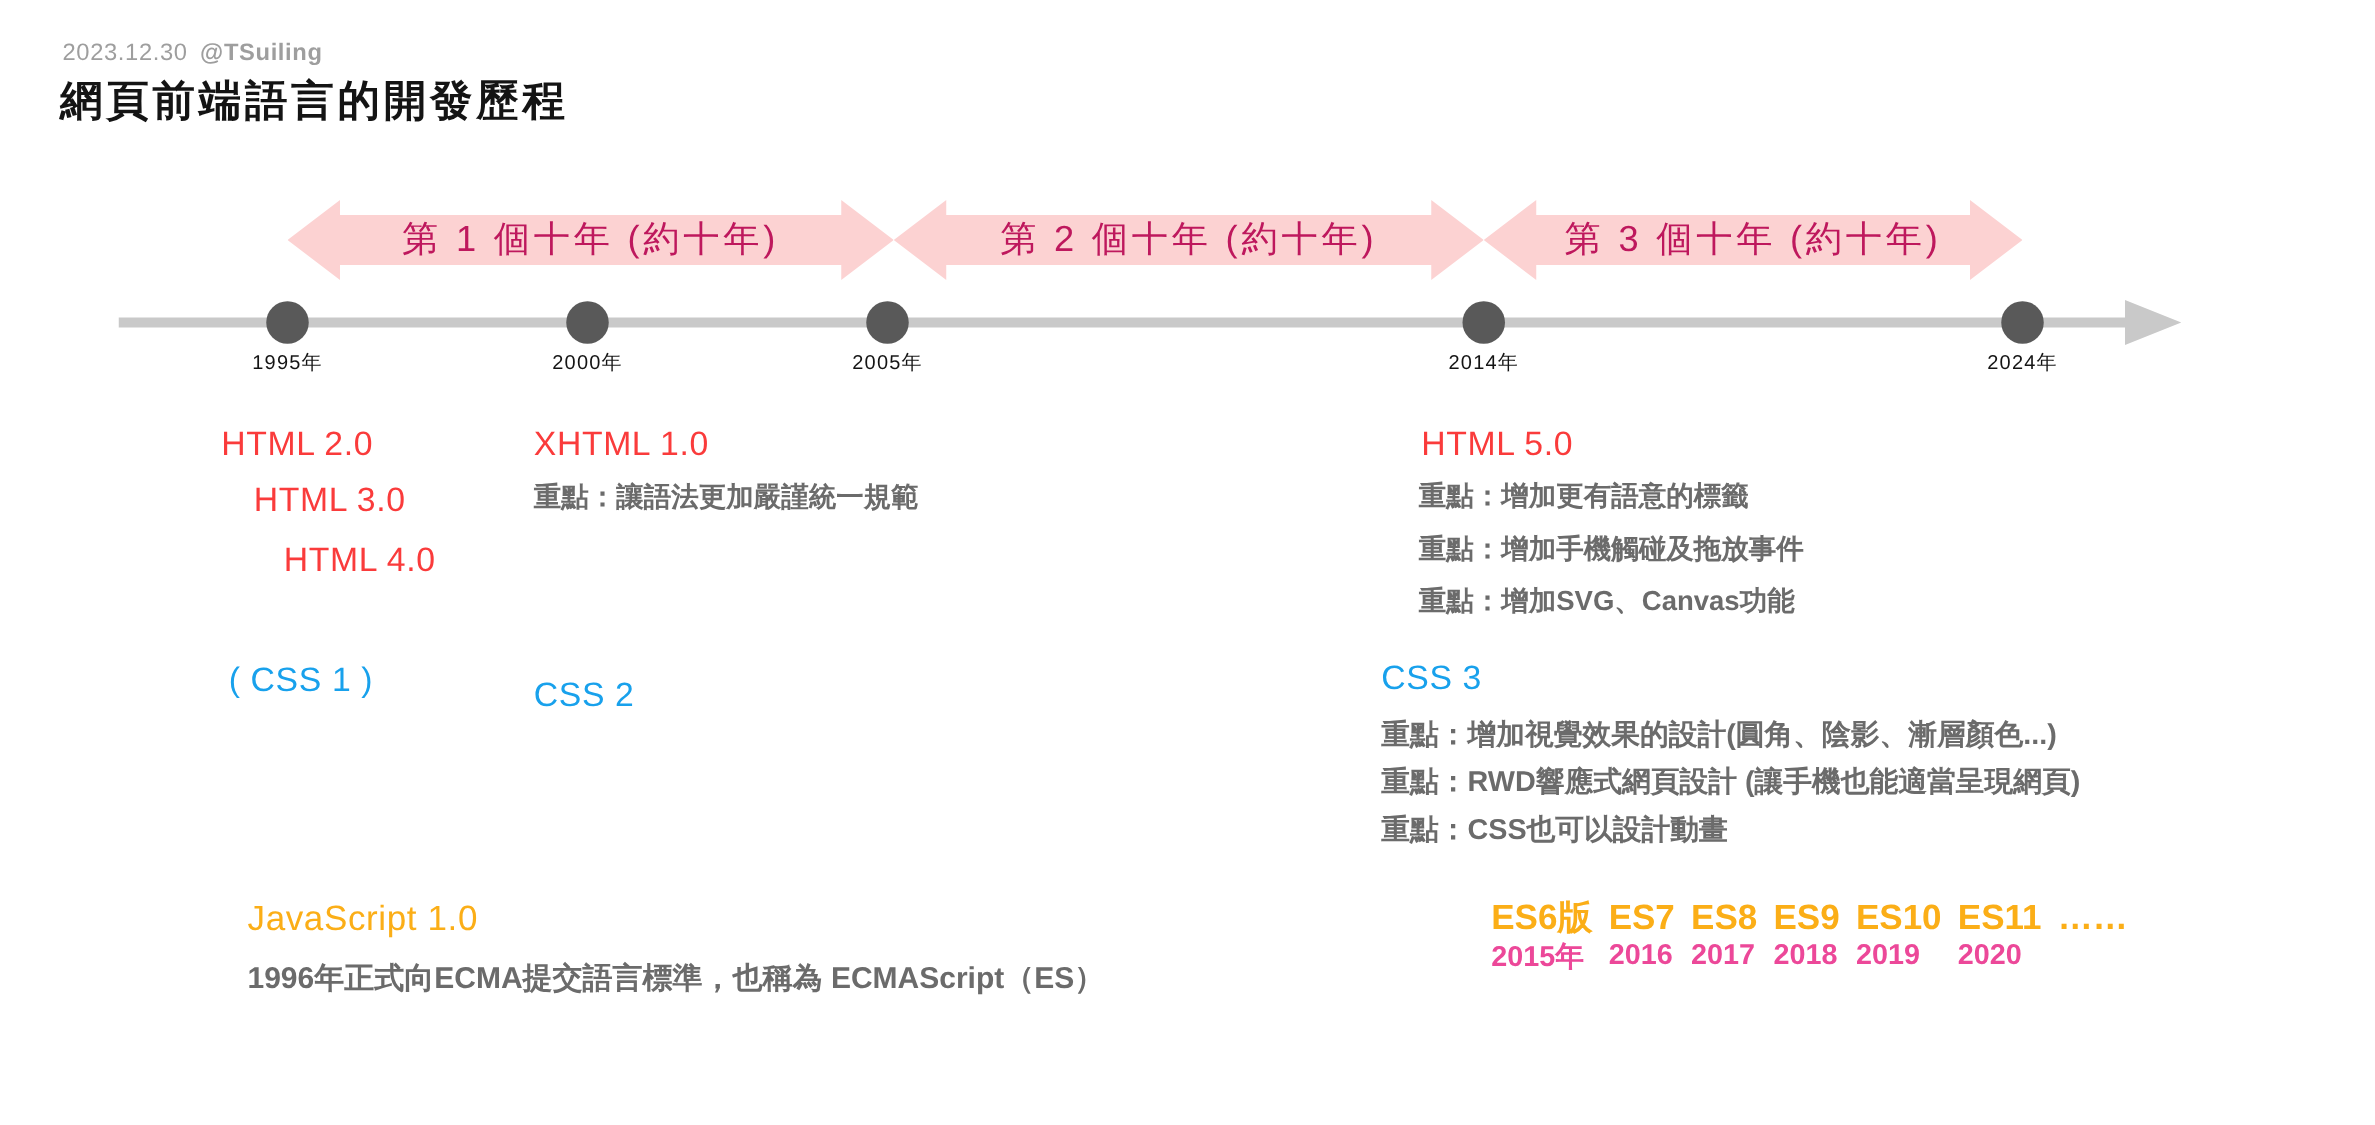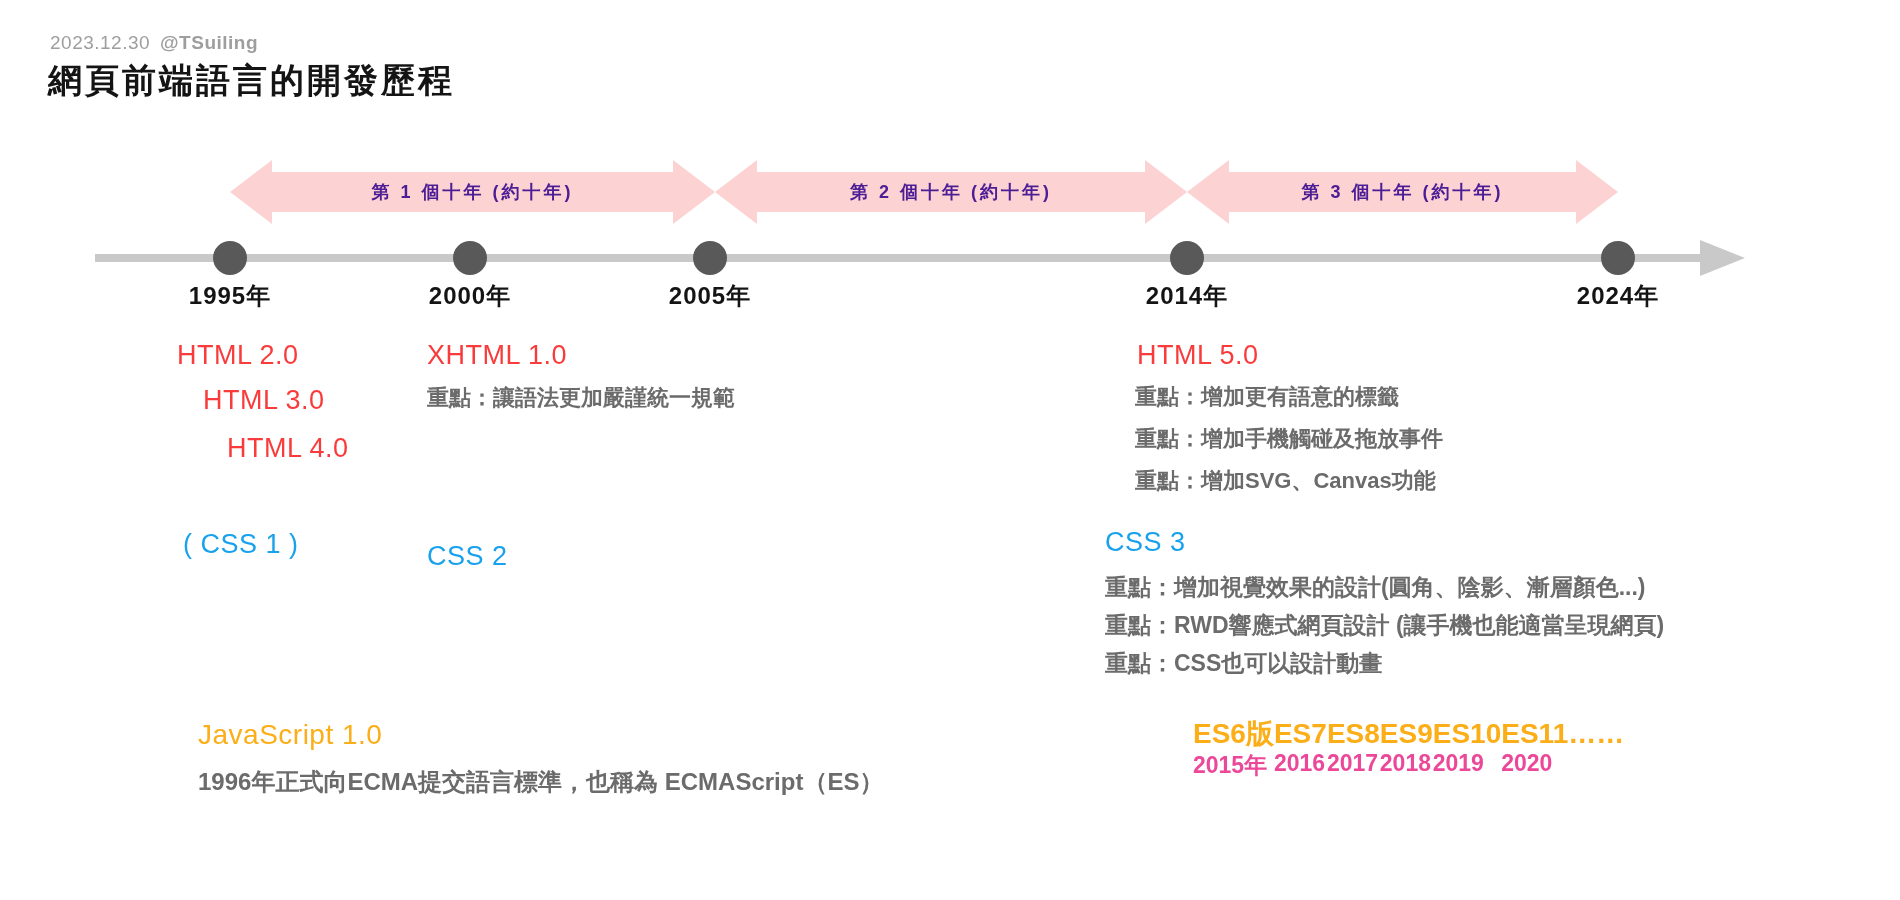--- a/index.html
+++ b/index.html
@@ -16,47 +16,47 @@
   .page-title { position: absolute; left: 48px; top: 58px; font-size: 34px; font-weight: 800; color: #141414; letter-spacing: 3px; }
 
   
   .decade-arrow {
     position: absolute; top: 160px; height: 64px;
     background: var(--pink, #fcd2d2);
     clip-path: polygon(0 50%, 42px 0, 42px 12px, calc(100% - 42px) 12px, calc(100% - 42px) 0,
                        100% 50%, calc(100% - 42px) 100%, calc(100% - 42px) 52px, 42px 52px, 42px 100%);
     display: flex; align-items: center; justify-content: center;
   }
-  .decade-arrow .arrow-label { font-size: 18px; font-weight: 700; color: #4c1d95; letter-spacing: 3px; }
+  .decade-arrow .arrow-label { font-size: 29px; font-weight: 400; color: #be185d; letter-spacing: 3px; }
 
   
   .axis-line { position: absolute; left: 95px; top: 254px; width: 1612px; height: 8px; background: var(--line_gray, #c9c9c9); }
   .axis-head { position: absolute; left: 1700px; top: 240px; width: 0; height: 0;
                border-top: 18px solid transparent; border-bottom: 18px solid transparent;
                border-left: 45px solid var(--line_gray, #c9c9c9); }
   .axis-dot { position: absolute; top: 241px; width: 34px; height: 34px; border-radius: 50%;
               background: var(--dot_gray, #595959); transform: translateX(-17px); }
   .axis-year { position: absolute; top: 280px; transform: translateX(-50%);
-               font-size: 24px; font-weight: 700; color: #141414; letter-spacing: 1px; white-space: nowrap; }
+               font-size: 16px; font-weight: 400; color: #141414; letter-spacing: 1px; white-space: nowrap; }
 
   
   .ver { position: absolute; font-size: 27px; font-weight: 400; line-height: 1.1; white-space: nowrap; letter-spacing: .5px; }
   .ver.red { color: var(--red, #fa3b3b); }
   .ver.blue { color: var(--blue, #18a1ec); }
   .ver.orange { color: var(--orange, #fbae17); font-size: 28px; }
 
   
   .note { font-size: 22px; font-weight: 700; color: var(--gray_text, #6b6b6b); white-space: nowrap; }
   .note-stack { position: absolute; }
   .note-stack.lh42 .note { line-height: 42px; }
   .note-stack.lh38 .note { line-height: 38px; font-size: 23px; }
   .single-note { position: absolute; font-size: 24px; font-weight: 700; color: var(--gray_text, #6b6b6b); white-space: nowrap; }
 
   
-  .es-row { position: absolute; left: 1193px; top: 718px; display: flex; }
+  .es-row { position: absolute; left: 1193px; top: 718px; display: flex; gap: 13px; }
   .es-col { display: flex; flex-direction: column; align-items: flex-start; }
   .es-ver { font-size: 28px; font-weight: 700; color: var(--orange, #fbae17); line-height: 1.15; white-space: nowrap; }
   .es-year { margin-top: 0; font-size: 23px; font-weight: 700; color: #ec4899; white-space: nowrap; }
 </style>
 </head>
 <body style="--red: #fa3b3b; --blue: #18a1ec; --orange: #fbae17; --pink: #fcd2d2; --gray_text: #6b6b6b; --line_gray: #c9c9c9; --dot_gray: #595959;">
 
 <div class="canvas">
 
   <div class="meta-line">

